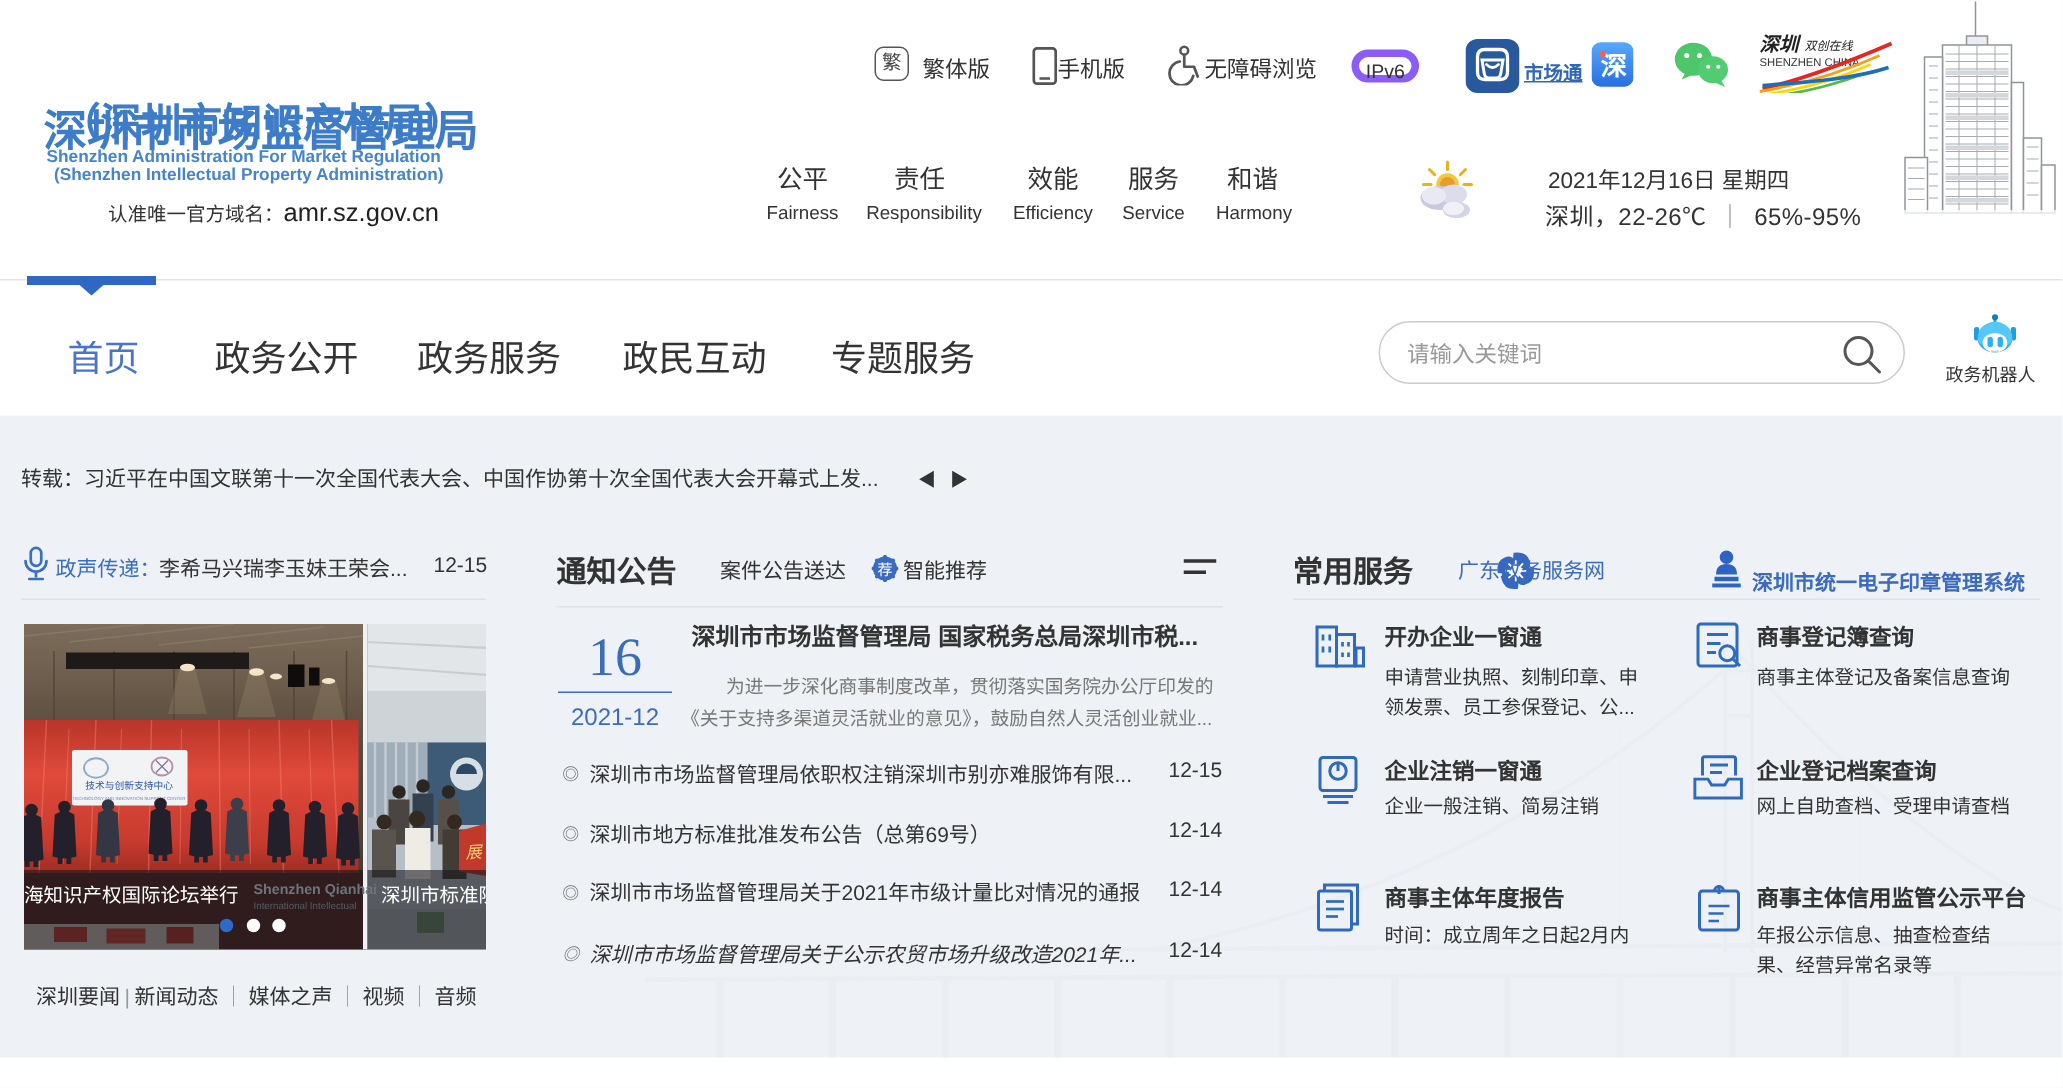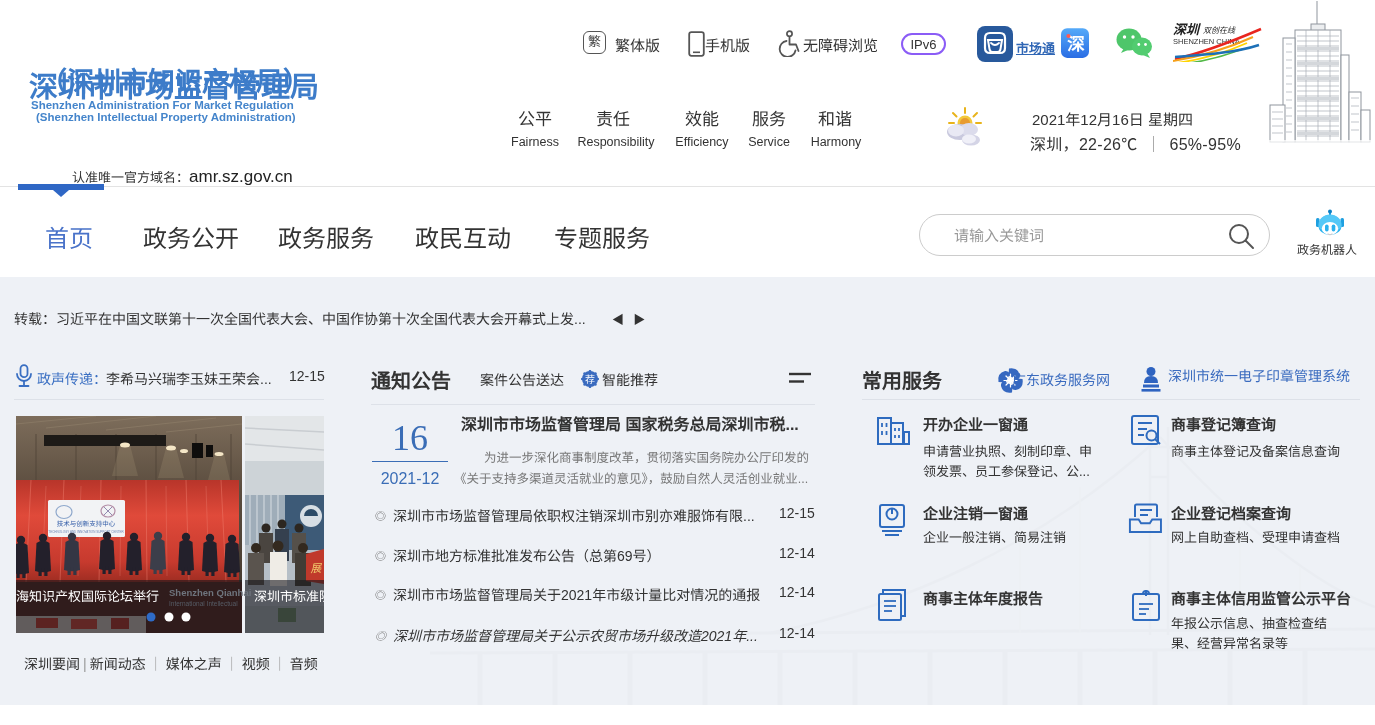--- a/index.html
+++ b/index.html
@@ -8,41 +8,41 @@
   font-family:"Liberation Sans", sans-serif; }
 .abs { position:absolute; }
 #page { position:relative; width:1375px; height:725px; }
 
 
 #header { position:absolute; left:0; top:0; width:1375px; height:186px; background:#fff; }
 .logo-t1 { left:29px; top:28px; font-size:29px; font-weight:bold; color:#3d7cc9;margin-top:35px; }
 .logo-t2 { left:40px; top:60px; font-size:27px; font-weight:bold; color:#3d7cc9; }
 .logo-e1 { left:31px; top:99px; font-size:11.5px; font-weight:bold; color:#4585cb; }
 .logo-e2 { left:36px; top:111px; font-size:11.5px; font-weight:bold; color:#4585cb; }
-.logo-dom { left:72px; top:132px; font-size:13px; color:#333;margin-top:35px; }
+.logo-dom { left:72px; top:132px; font-size:13px; color:#333; }
 .logo-dom b { font-weight:normal; font-size:17px; color:#222; }
 
 .util { top:34px; height:20px; font-size:15px; color:#333; white-space:nowrap; }
-.ipv6 { left:901px; top:33px; width:45px; height:22px; border:2px solid #8b5cf6; border-radius:11px;
+.ipv6 { left:901px; top:33px; width:45px; height:22px; border:5px solid #8b5cf6; border-radius:11px;
   font-size:13px; color:#333; text-align:center; line-height:20px; }
 .appname { color:#2f66b5; font-weight:bold; font-size:13px;text-decoration:underline; }
 
 .valcn { top:105px; font-size:17px; color:#333; width:120px; text-align:center; }
 .valen { top:135px; font-size:12.5px; color:#333; width:120px; text-align:center; }
 .dateline { left:1032px; top:108px; font-size:15px; color:#333; }
 .templine { left:1030px; top:131px; font-size:16px; color:#333; letter-spacing:0.3px; }
 
 
 #nav { position:absolute; left:0; top:186px; width:1375px; height:91px; background:#fff; border-top:1px solid #e3e3e3; }
 .navind { position:absolute; left:18px; top:-3px; width:86px; height:6px; background:#2f67c5; }
 .navtri { position:absolute; left:53px; top:3px; width:0; height:0; border-left:8px solid transparent; border-right:8px solid transparent; border-top:7px solid #2f67c5; }
 .navitem { top:32px; font-size:24px; color:#333; }
 .navitem.on { color:#4a73c9; }
 #searchbox { position:absolute; left:919px; top:27px; width:351px; height:42px; border:1px solid #ccc; border-radius:21px; background:#fff; }
-#searchbox .ph { position:absolute; left:18px; top:9px; font-size:15px; color:#999;margin-left:16px; }
+#searchbox .ph { position:absolute; left:18px; top:9px; font-size:15px; color:#999; }
 .robotlbl { left:1297px; top:53px; font-size:12px; color:#333; }
 
 
 #content { position:absolute; left:0; top:277px; width:1375px; height:428px; background:#eef1f6; }
 .ticker { left:14px; top:31px; font-size:14px; color:#333; }
 .tickarr { left:612px; top:33px; font-size:12px; color:#333; letter-spacing:3px; }
 
 
 .zs-blue { left:37px; top:91px; font-size:14px; color:#3a6fc2; }
 .zs-txt { left:106px; top:91px; font-size:14px; color:#333; }
@@ -509,28 +509,28 @@
         <path d="M15 25.5 q-9 1.5 -11 -6.5 q-0.5 -3 2.5 -5 l9 4.5 z"></path>
         <path d="M1.5 15 q-1.5 -9 6.5 -11 q3 -0.5 5 2.5 l-4.5 9 z"></path>
       </g>
       <g stroke="#fff" stroke-width="1.2" stroke-linecap="round">
         <line x1="13.5" y1="7" x2="13.5" y2="20"></line>
           <line x1="7" y1="13.5" x2="20" y2="13.5"></line>
         <line x1="9" y1="9" x2="18" y2="18"></line>
           <line x1="18" y1="9" x2="9" y2="18"></line>
       </g>
     </svg>
-    <div class="abs svc-link" style="left:1012px; top:92px;">广东政务服务网</div>
+    <div class="abs svc-link" style="left:972px; top:92px;">广东政务服务网</div>
     <svg class="abs" style="left:1140px; top:89px;" width="22" height="26" viewBox="0 0 22 26">
       <circle cx="11" cy="5.5" r="4.5" fill="#2e63c0"></circle>
       <path d="M4 17 q0 -7 7 -7 q7 0 7 7 z" fill="#2e63c0"></path>
       <rect x="3" y="18.5" width="16" height="3" fill="#2e63c0"></rect>
       <rect x="1.5" y="23" width="19" height="2.6" fill="#2e63c0"></rect>
     </svg>
-    <div class="abs svc-link" style="left:1168px; top:88px;">深圳市统一电子印章管理系统</div>
+    <div class="abs svc-link" style="left:1168px; top:100px;font-weight:bold;">深圳市统一电子印章管理系统</div>
     <div class="divider" style="left:862px; top:122px; width:498px;"></div>
 
     <g></g>
     <svg class="abs" style="left:874px; top:135px;" width="36" height="36" viewBox="0 0 36 36" fill="none" stroke="#2e6bbf" stroke-width="2">
       <rect x="4" y="6" width="13" height="26"></rect>
       <rect x="17" y="11" width="12" height="21"></rect>
       <g stroke-width="1.8">
         <line x1="8" y1="11" x2="8" y2="15"></line>
           <line x1="12.5" y1="11" x2="12.5" y2="15"></line>
         <line x1="8" y1="19" x2="8" y2="23"></line>
@@ -586,16 +586,17 @@
     <div class="abs svc-d" style="left:923px; top:165px; width:172px;">申请营业执照、刻制印章、申领发票、员工参保登记、公...</div>
     <div class="abs svc-t" style="left:1171px; top:136px;">商事登记簿查询</div>
     <div class="abs svc-d" style="left:1171px; top:165px; width:200px;">商事主体登记及备案信息查询</div>
 
     <div class="abs svc-t" style="left:923px; top:225px;">企业注销一窗通</div>
     <div class="abs svc-d" style="left:923px; top:251px; width:200px;">企业一般注销、简易注销</div>
     <div class="abs svc-t" style="left:1171px; top:225px;">企业登记档案查询</div>
     <div class="abs svc-d" style="left:1171px; top:251px; width:200px;">网上自助查档、受理申请查档</div>
 
     <div class="abs svc-t" style="left:923px; top:310px;">商事主体年度报告</div>
+    <div class="abs svc-d" style="left:923px; top:337px; width:210px;">时间：成立周年之日起2月内</div>
     <div class="abs svc-t" style="left:1171px; top:310px;">商事主体信用监管公示平台</div>
     <div class="abs svc-d" style="left:1171px; top:337px; width:162px;">年报公示信息、抽查检查结果、经营异常名录等</div>
   </div>
 </div>
 
 </body></html>

